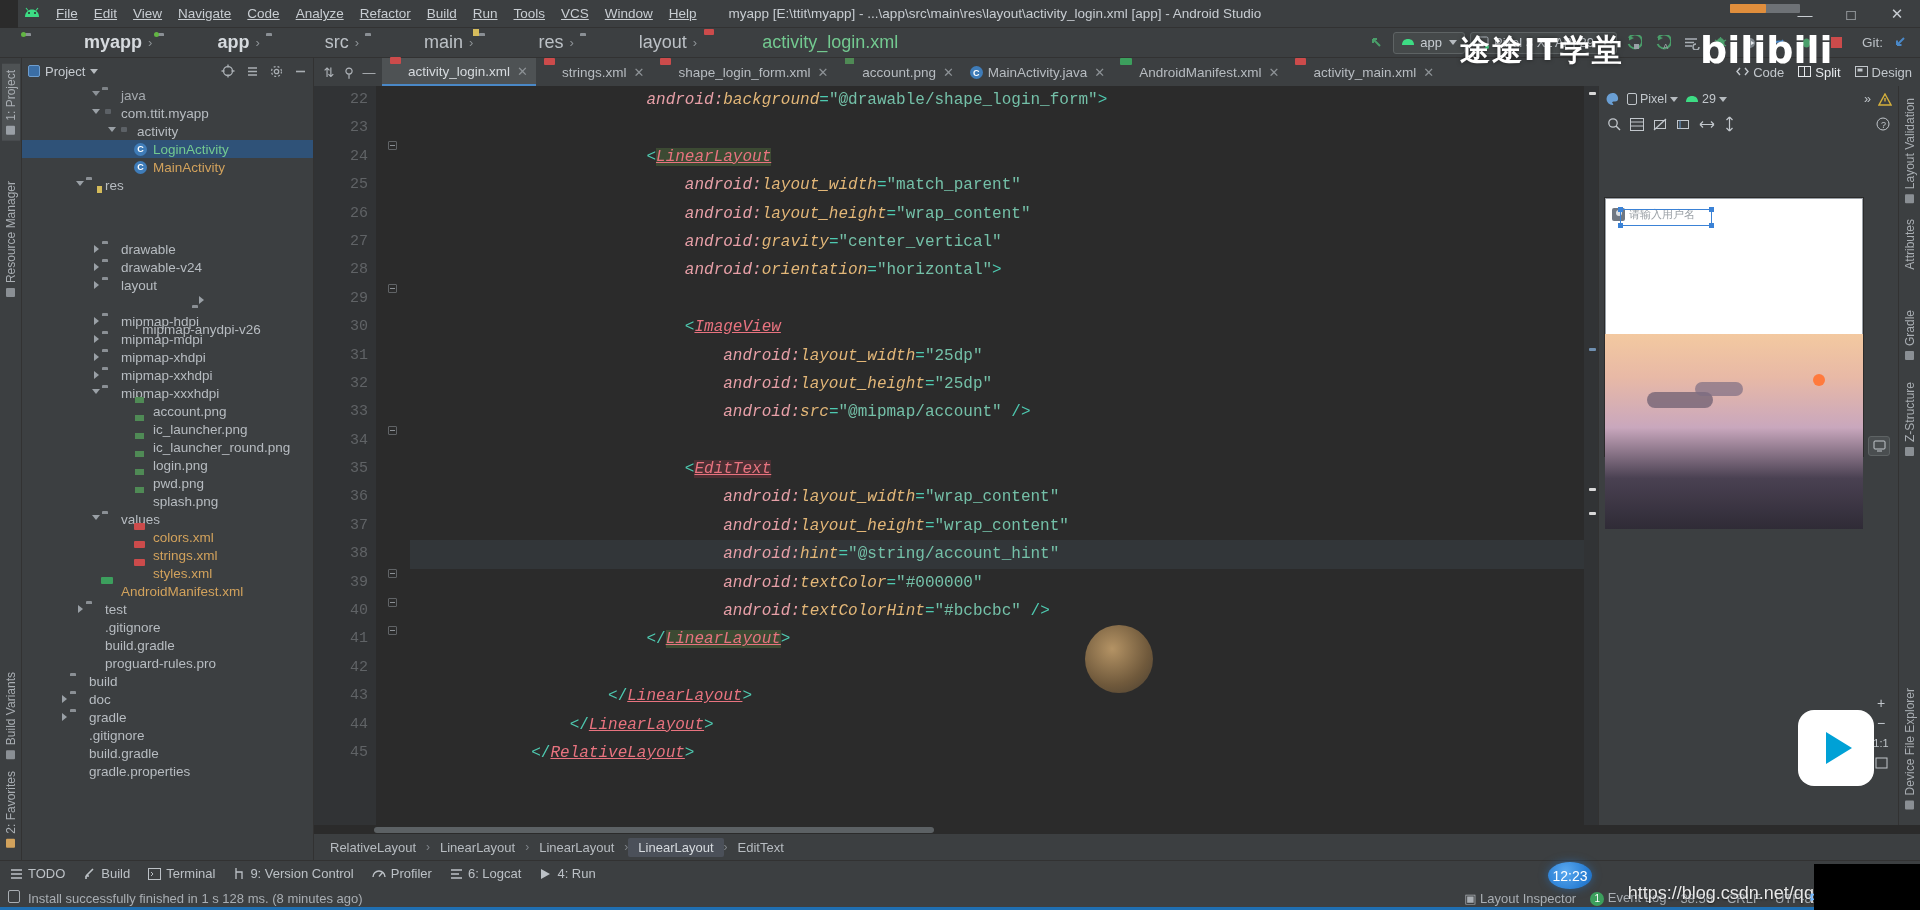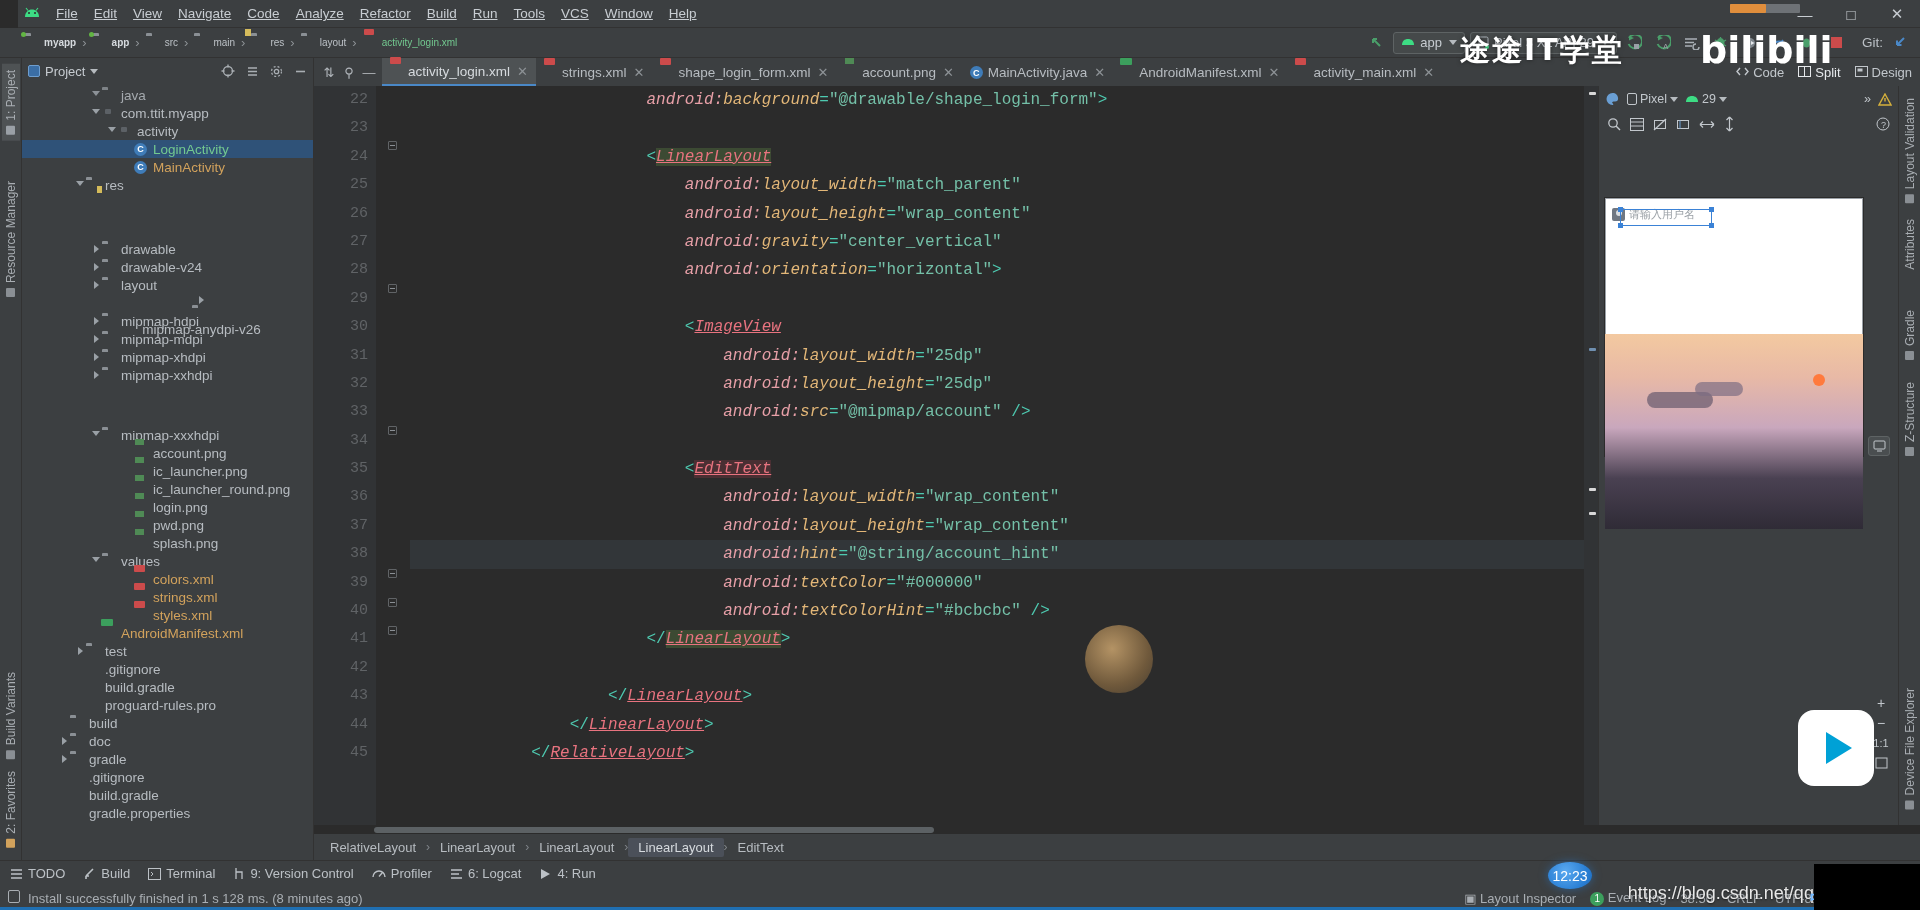--- a/index.html
+++ b/index.html
@@ -33,21 +33,21 @@
   .win-btn { width:46px; height:28px; display:flex; align-items:center; justify-content:center; color:#c8cdd2; font-size:15px; }
   .title-progress { position:absolute; right:120px; top:4px; width:70px; height:9px; background:#6e7276; border-radius:1px; }
   .title-progress i { display:block; width:52%; height:100%; background:#e08e3c; border-radius:1px; }
 
   
   .navbar {
     height:30px; background:#3c3f41; display:flex; align-items:center; position:relative;
     flex:0 0 30px; padding-left:22px; border-bottom:1px solid #323232;
   }
   .crumbs { display:flex; align-items:center; gap:0; }
-  .crumb { display:flex; align-items:center; color:#bcc1c6; font-size:10px; padding:1px 3px; white-space:nowrap; }
+  .crumb { display:flex; align-items:center; color:#bcc1c6; font-size:18px; padding:1px 3px; white-space:nowrap;gap:40px; }
   .crumb.bold { font-weight:bold; color:#d6dade; }
   .crumb.xmlfile { color:#73c990; }
   .crumb-sep { color:#8d9296; padding:0 3px; font-size:13px; }
   .nav-ico { width:15px; height:14px; margin-right:4px; display:inline-block; position:relative; }
   .folder-ico { width:14px; height:11px; background:#8a8f94; border-radius:1px 2px 2px 2px; position:relative; }
   .folder-ico:before { content:""; position:absolute; left:0; top:-3px; width:6px; height:3px; background:#8a8f94; border-radius:1px 1px 0 0; }
   .folder-ico.mod:after { content:""; position:absolute; right:-1px; bottom:-1px; width:5px; height:5px; border-radius:50%; background:#62b543; }
   .folder-ico.res:after { content:""; position:absolute; right:0px; bottom:0px; width:6px; height:7px; background:#d6bc5c; }
   .xml-ico { width:12px; height:14px; background:#a9b0b6; border-radius:1px; position:relative; }
   .xml-ico:after { content:""; position:absolute; left:1px; bottom:1px; width:10px; height:6px; background:#cc4b4b; border-radius:1px; }
@@ -253,20 +253,21 @@
       <span class="menu-item"><u>Code</u></span>
       <span class="menu-item"><u>Analyze</u></span>
       <span class="menu-item"><u>Refactor</u></span>
       <span class="menu-item"><u>Build</u></span>
       <span class="menu-item"><u>Run</u></span>
       <span class="menu-item"><u>Tools</u></span>
       <span class="menu-item"><u>VCS</u></span>
       <span class="menu-item"><u>Window</u></span>
       <span class="menu-item"><u>Help</u></span>
     </div>
+    <span class="title-text">myapp [E:\ttit\myapp] - ...\app\src\main\res\layout\activity_login.xml [app] - Android Studio</span>
     <div class="title-progress">
         <i></i>
       </div>
     <div class="win-ctrls">
       <div class="win-btn">—</div>
       <div class="win-btn">□</div>
       <div class="win-btn close">✕</div>
     </div>
   </div>
 
@@ -530,21 +531,21 @@
             <span class="ticon"><span class="i-folder"></span></span>
             <span class="tlabel">mipmap-xhdpi</span>
           </div>
           <div class="tnode" style="padding-left: 68px;">
             <span class="arrow">
               <i></i>
             </span>
             <span class="ticon"><span class="i-folder"></span></span>
             <span class="tlabel">mipmap-xxhdpi</span>
           </div>
-          <div class="tnode" style="padding-left: 68px; margin-top: 42px;">
+          <div class="tnode" style="padding-left: 68px;">
             <span class="arrow open">
               <i></i>
             </span>
             <span class="ticon"><span class="i-folder"></span></span>
             <span class="tlabel">mipmap-xxxhdpi</span>
           </div>
           <div class="tnode" style="padding-left: 100px;">
             <span class="arrow none"></span>
             <span class="ticon"><span class="i-png"></span></span>
             <span class="tlabel">account.png</span>

